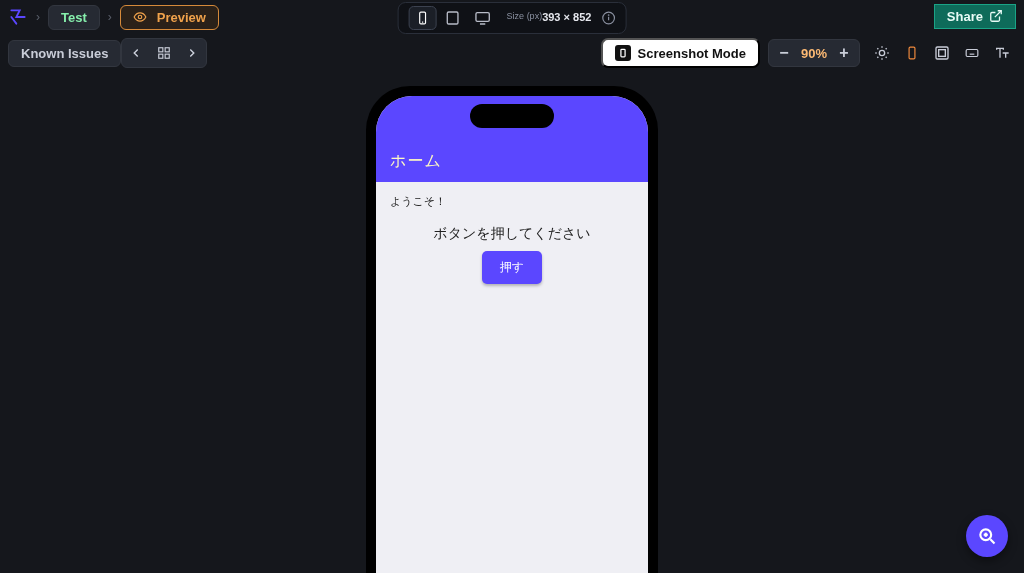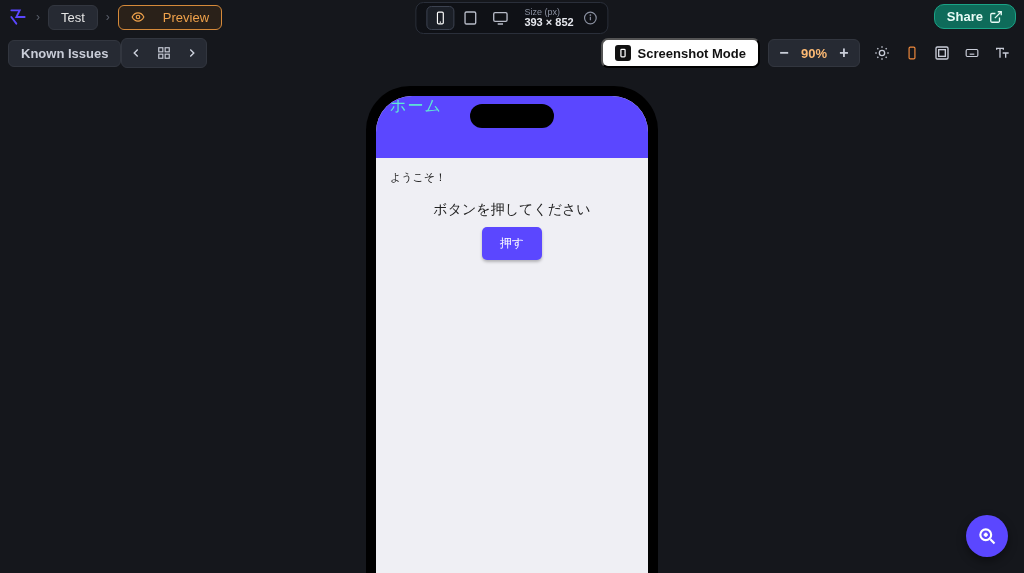--- a/index.html
+++ b/index.html
@@ -36,36 +36,36 @@
   .crumb-chevron {
     color: #5a5f6b;
     font-size: 12px;
     padding: 0 2px;
   }
   .crumb-btn {
     background: #262a33;
     border: 1px solid #32363f;
     border-radius: 6px;
     padding: 4px 12px;
-    color: #e5e5e5;
+    color: #86efac;
     font-size: 13px;
-    font-weight: 400;
+    font-weight: 700;
     cursor: pointer;
   }
   .preview-btn {
     display: inline-flex;
     align-items: center;
-    gap: 18px;
+    gap: 10px;
     background: #2a2119;
     border: 1.5px solid #d68a3a;
     border-radius: 6px;
     padding: 4px 12px;
     color: #f0a24b;
     font-size: 13px;
-    font-weight: 400;
+    font-weight: 700;
     cursor: pointer;
   }
   .preview-btn svg { width: 14px; height: 14px; }
 
   .device-cluster {
     position: absolute;
     left: 50%;
     top: 2px;
     transform: translateX(-50%);
     display: flex;
@@ -88,38 +88,38 @@
     cursor: pointer;
     color: #b8bcc8;
     border: 1px solid transparent;
   }
   .dev-btn.active {
     border-color: #3c4250;
     background: #1b1f27;
     color: #fff;
   }
   .size-block {
-    display: flex; flex-direction: column;
+    display: flex; flex-direction: row;
     line-height: 1.05;
   }
   .size-label { font-size: 9px; color: #8a90a0; }
   .size-value { font-size: 11px; color: #e6e8ee; font-weight: 600; }
   .info-icon { color: #8a90a0; display:inline-flex; }
 
   .share-btn {
     position: absolute;
     right: 8px;
     top: 4px;
     display: inline-flex;
-    align-items: flex-end;
+    align-items: flex-start;
     gap: 6px;
     background: #0e6b5a;
     border: 1px solid #1aa386;
     color: #e8fbf6;
-    border-radius: 10px;
+    border-radius: 0;
     padding: 4px 12px;
     font-size: 13px;
     font-weight: 700;
     cursor: pointer;
   }
   .share-btn svg { width: 14px; height: 14px; }
 
   
   .secondbar {
     height: 38px;
@@ -237,24 +237,25 @@
     left: 50%;
     transform: translateX(-50%);
     width: 84px;
     height: 24px;
     background: #000;
     border-radius: 14px;
     z-index: 5;
   }
   .app-header {
     background: #5b47ff;
-    height: 62px;
-    display: flex;
+    height: 86px;
+    display: flex;
+    align-items: flex-end;
     padding: 0 14px 10px 14px;
-    color: #5eead4;
+    color: #fef9c3;
   }
   .app-title {
     font-size: 16px;
     font-weight: 500;
     letter-spacing: 1px;
   }
   .app-body {
     padding: 12px 14px;
     font-size: 11px;
     color: #222;

